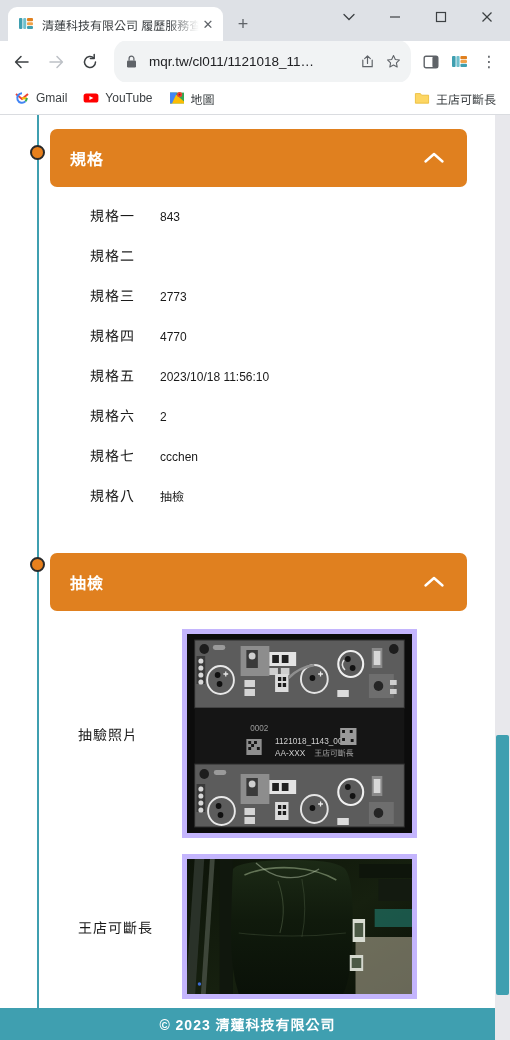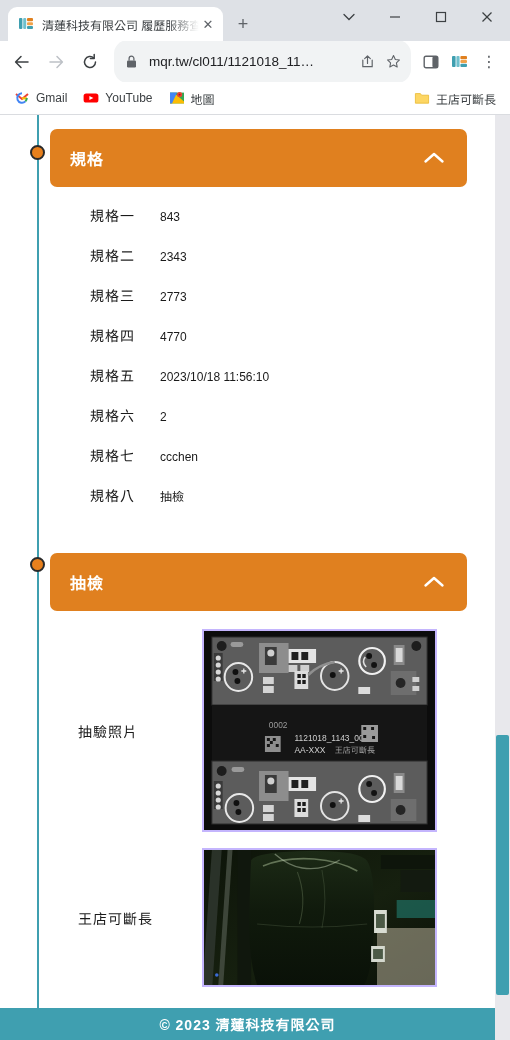--- a/index.html
+++ b/index.html
@@ -224,33 +224,32 @@
     font-size: 12px;
     color: #1a1a1a;
     padding-left: 0px;
   }
 
   .photo-row {
     display: flex;
     align-items: center;
     padding: 0 0 0 78px;
     margin-bottom: 16px;
-    gap: 20px;
   }
   .photo-label {
     width: 104px;
     flex: 0 0 104px;
     font-size: 14px;
     color: #1a1a1a;
     letter-spacing: 1px;
   }
   .photo-frame {
     width: 235px;
     flex: 0 0 235px;
-    border: 2px solid #c4b5fd;
+    border: 5px solid #c4b5fd;
     background: #000;
     overflow: hidden;
     position: relative;
   }
 
   
   .pcb { width: 100%; height: 199px; display: block; background: #0a0a0a; }
   .chair { width: 100%; height: 135px; display: block; background: #0b1208; }
 
   .footer {
@@ -450,21 +449,20 @@
             </span>
           </div>
 
           <div class="sec-body">
             <div class="spec-row">
               <span class="spec-label">規格一</span>
               <span class="spec-value">843</span>
             </div>
             <div class="spec-row">
               <span class="spec-label">規格二</span>
-              <span class="spec-value">2343</span>
             </div>
             <div class="spec-row">
               <span class="spec-label">規格三</span>
               <span class="spec-value">2773</span>
             </div>
             <div class="spec-row">
               <span class="spec-label">規格四</span>
               <span class="spec-value">4770</span>
             </div>
             <div class="spec-row">

